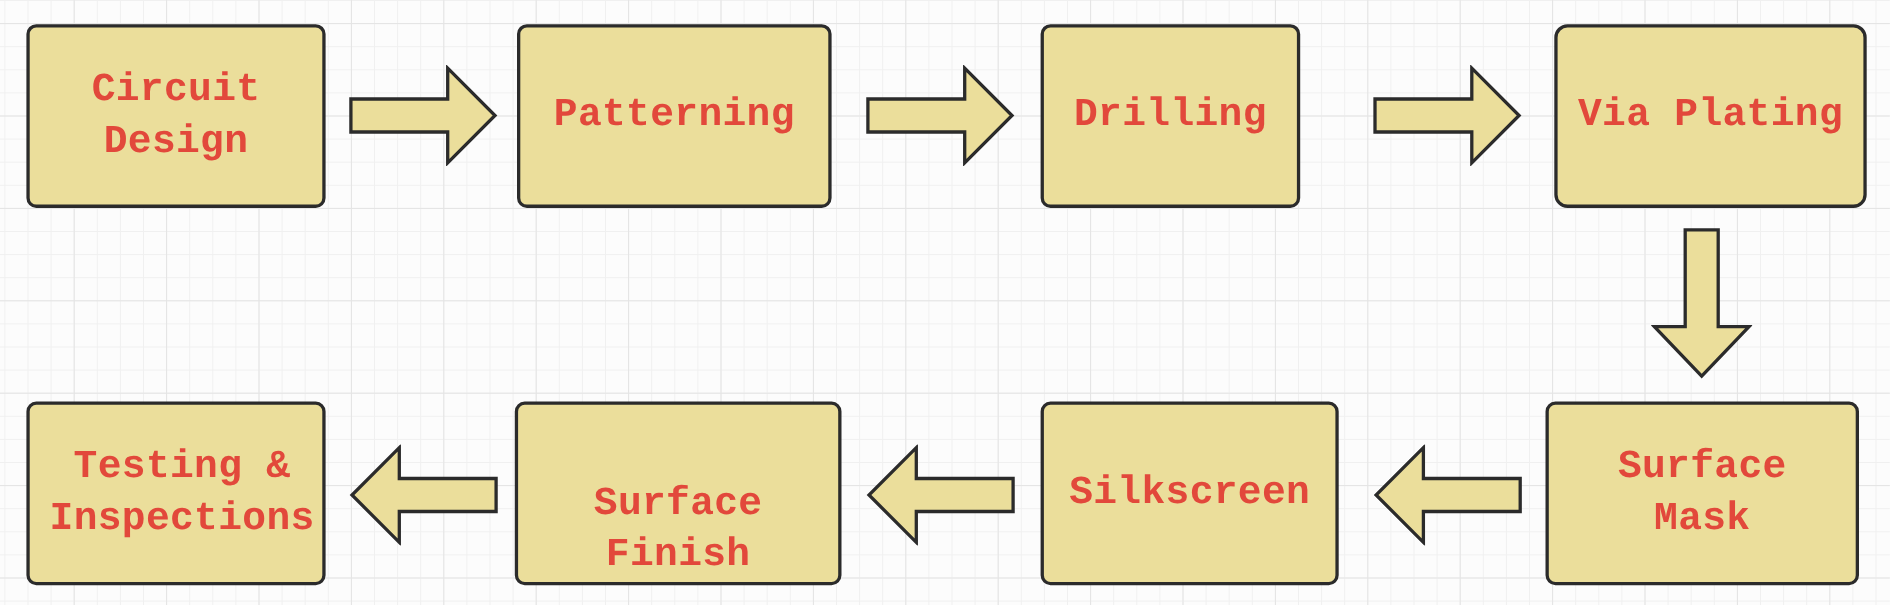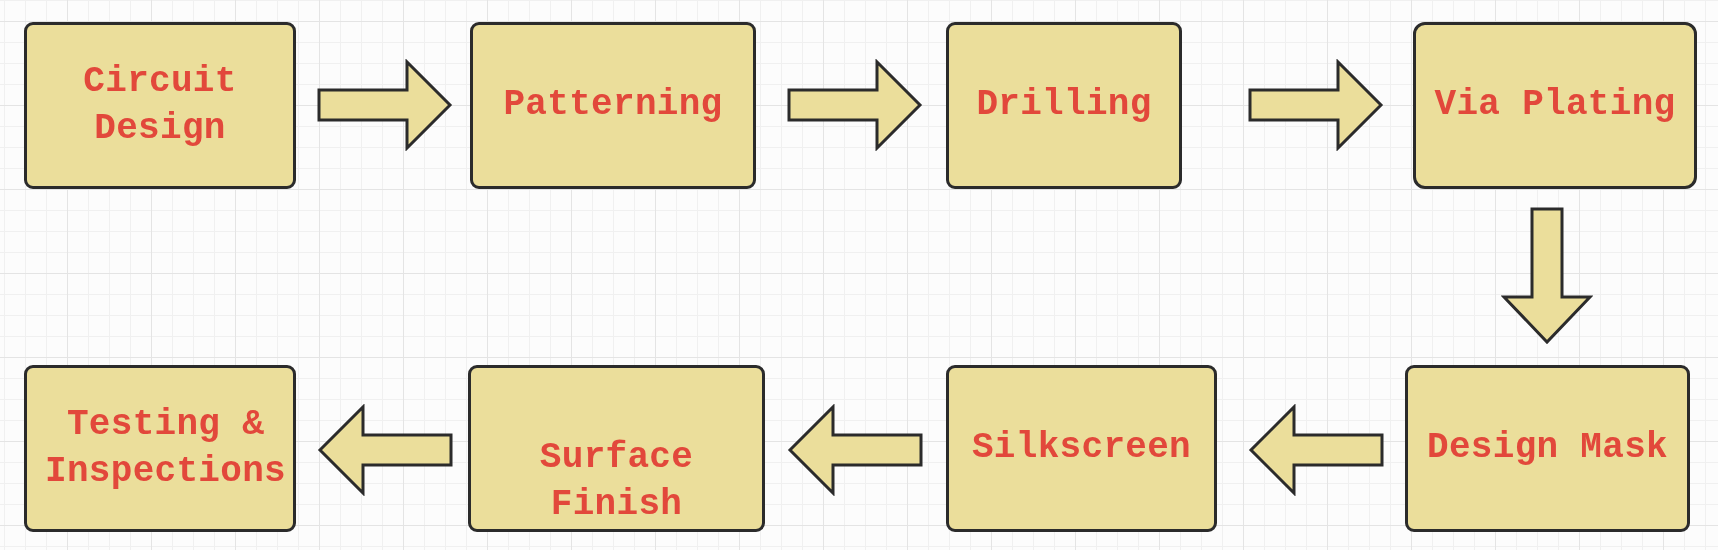--- a/index.html
+++ b/index.html
@@ -70,21 +70,21 @@
 
   <div class="node" style="left:946px; top:22px; width:236px;">
     <span class="node-label">Drilling</span>
   </div>
 
   <div class="node" style="left:1413px; top:22px; width:284px;border-radius:12px;">
     <span class="node-label">Via Plating</span>
   </div>
 
   <div class="node" style="left:1405px; top:365px; width:285px;">
-    <span class="node-label">Design Mask</span>
+    <span class="node-label">Surface Mask</span>
   </div>
 
   <div class="node" style="left:946px; top:365px; width:271px;text-align:center;">
     <span class="node-label">Silkscreen</span>
   </div>
 
   <div class="node" style="left:468px; top:365px; width:297px;align-items:flex-end;">
     <span class="node-label">Surface Finish</span>
   </div>
 

